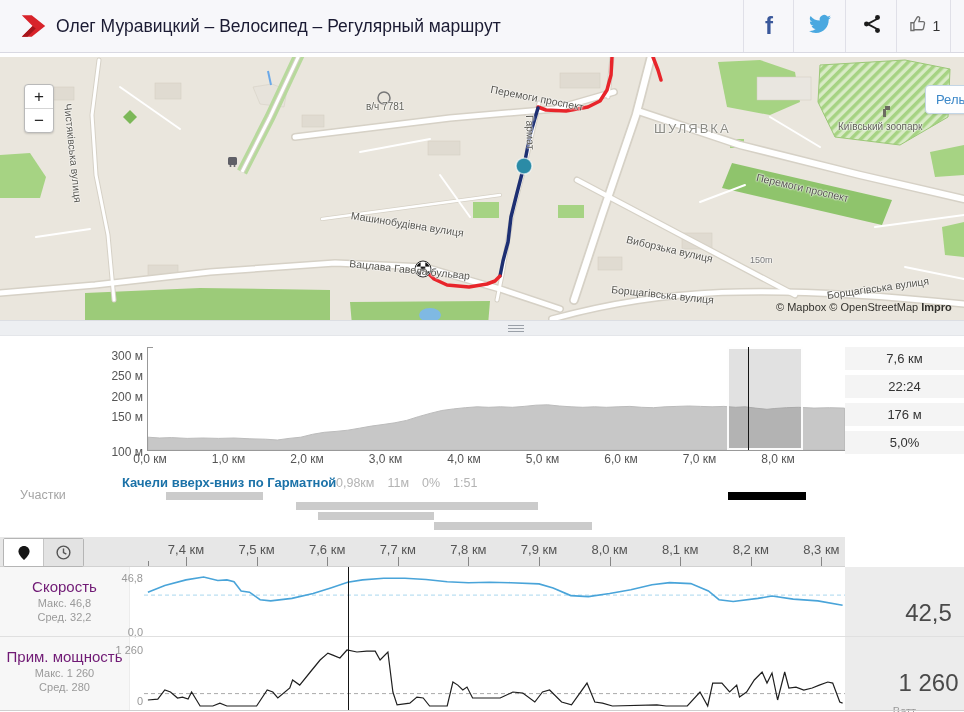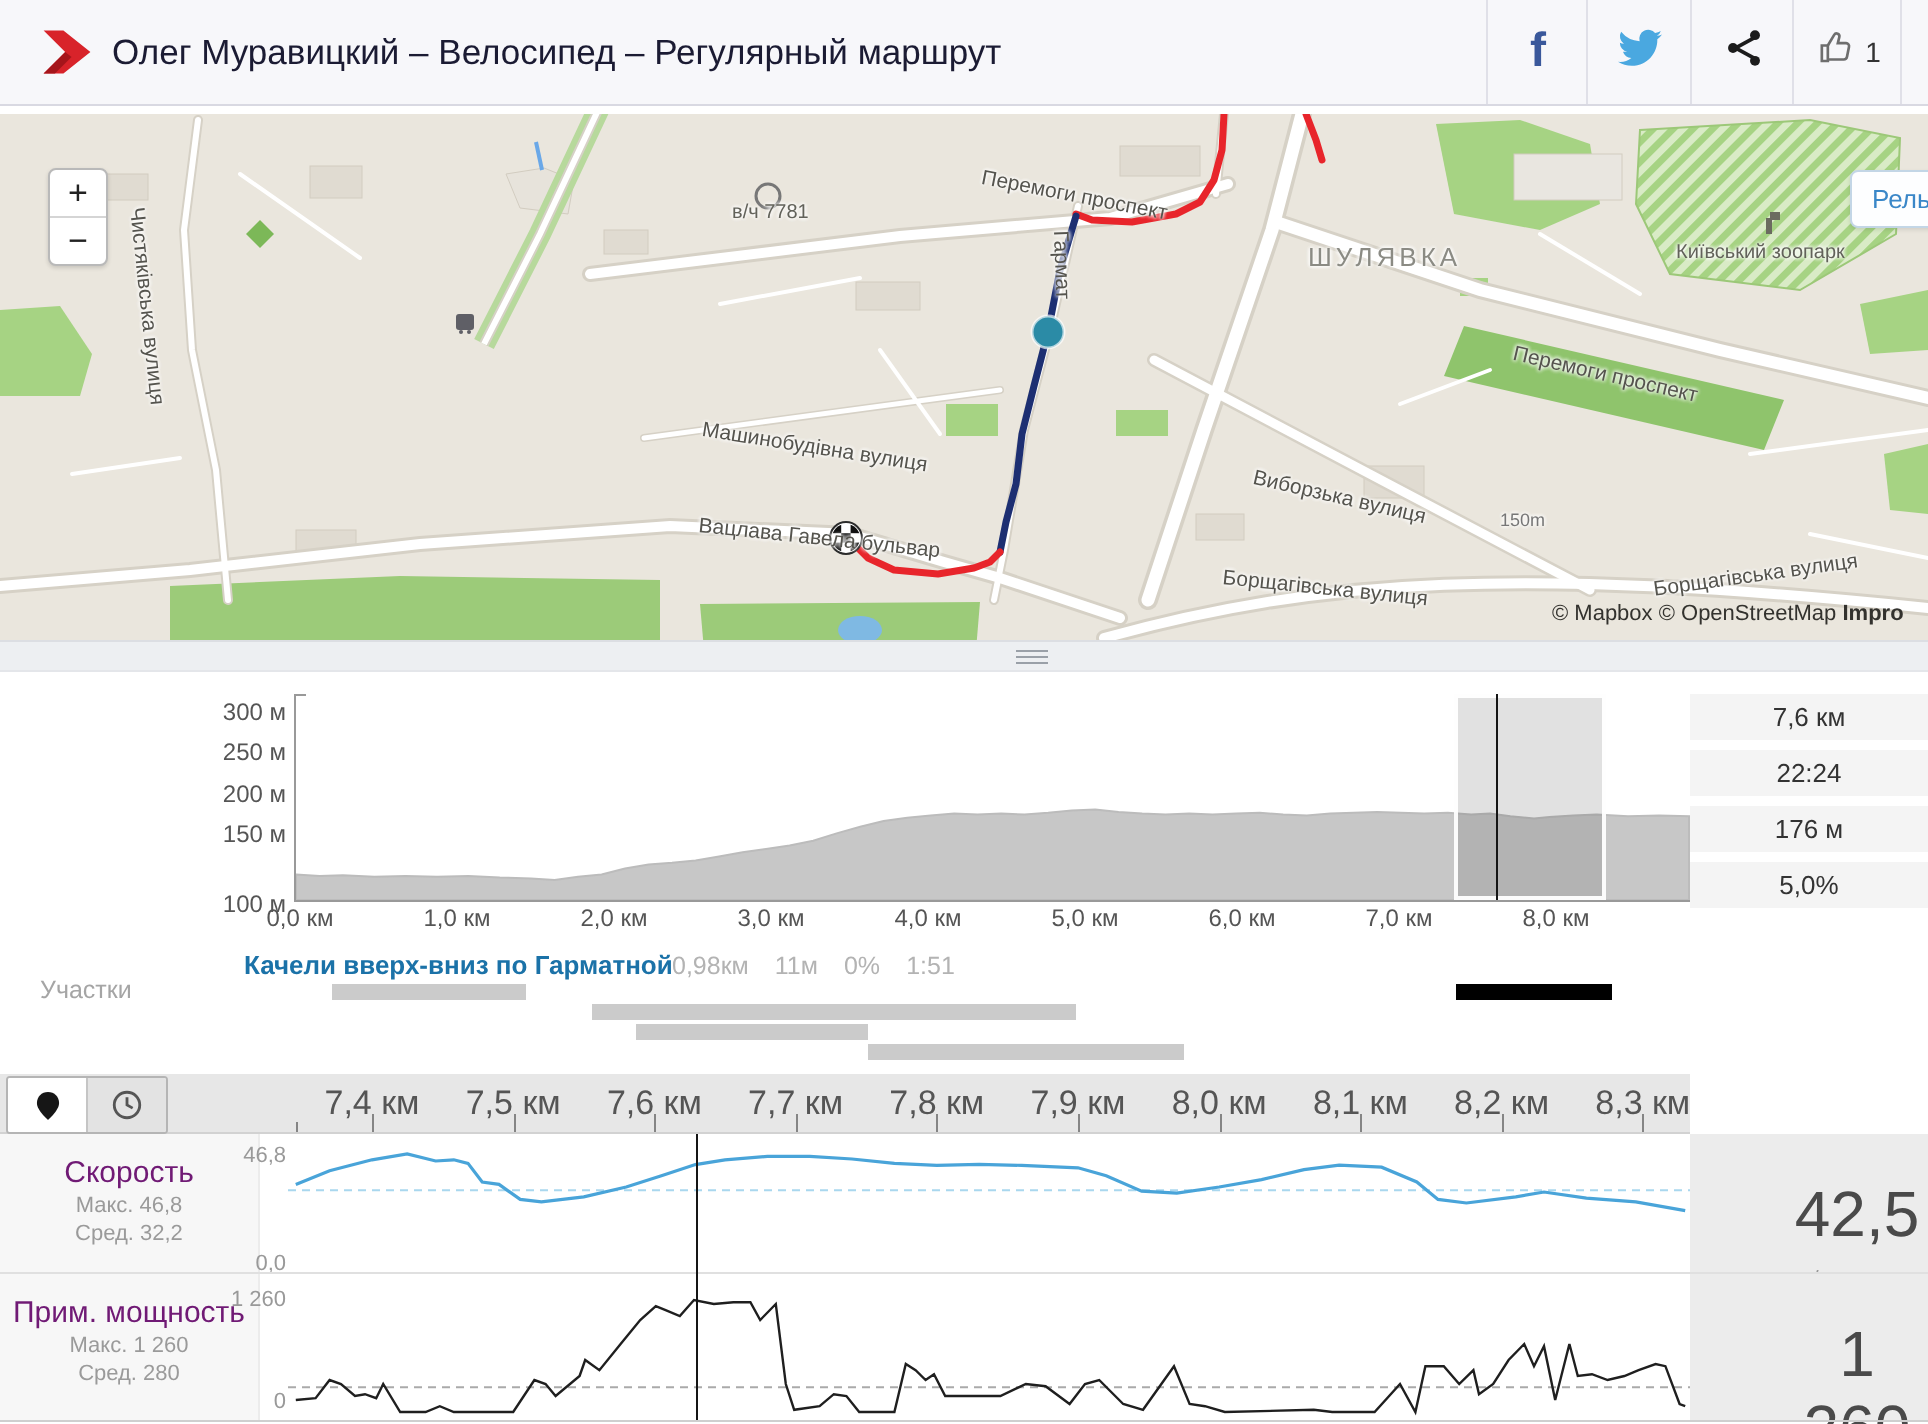--- a/index.html
+++ b/index.html
@@ -46,33 +46,33 @@
   .stat-row{position:absolute;left:845px;width:119px;height:23px;line-height:23px;background:#f4f4f4;
             text-align:center;font-size:13px;color:#333;}
   
   .seg-title{position:absolute;left:122px;top:475px;font-size:13px;font-weight:bold;color:#1b72a8;cursor:pointer;}
   .seg-stats{position:absolute;left:336px;top:476px;font-size:12.5px;color:#b3b3b3;display:flex;gap:13px;}
   .seg-label{position:absolute;left:20px;top:488px;font-size:12.5px;color:#a5a5a5;}
   .seg-bar{position:absolute;height:8px;cursor:pointer;}
   
   .ruler{position:absolute;left:0;top:537px;width:845px;height:30px;background:#e7e7e7;
          border-bottom:1px solid #d2d2d2;box-sizing:border-box;}
-  .rlabel{position:absolute;top:542px;width:50px;text-align:center;font-size:17px;color:#555;}
+  .rlabel{position:absolute;top:542px;width:50px;text-align:center;font-size:13px;color:#555;}
   .rtick{position:absolute;width:1px;background:#858585;}
   .toggle{position:absolute;left:3px;top:538px;height:27px;display:flex;border:1px solid #b5b5b5;
           border-radius:2px;overflow:hidden;background:#fff;}
   .tbtn{width:39px;display:flex;align-items:center;justify-content:center;cursor:pointer;}
   .tbtn.on{background:#fff;}
   .tbtn.off{background:#e3e3e3;border-left:1px solid #c5c5c5;}
   .row-panel{position:absolute;left:0;width:130px;background:#f7f7f7;border-right:1px solid #ececec;box-sizing:border-box;}
   .row-title{text-align:center;font-size:15px;color:#701a75;margin-top:11px;}
   .row-sub{text-align:center;font-size:11px;color:#9a9a9a;margin-top:2px;}
   .ylab{position:absolute;left:98px;width:45px;text-align:right;font-size:11px;color:#999;}
   .val-panel{position:absolute;left:845px;width:119px;background:#ececec;text-align:center;}
-  .val-big{font-size:32px;color:#4a4a4a;margin-top:22px;padding-left:48px;}
+  .val-big{font-size:24px;color:#4a4a4a;margin-top:32px;padding-left:48px;}
   .val-unit{font-size:11px;color:#999;margin-top:8px;}
   .hline{position:absolute;left:0;width:964px;height:1px;background:#e0e0e0;}
   .chart-svg{position:absolute;}
 </style>
 </head>
 <body>
 
 <div id="app">
 
   <div class="header">

